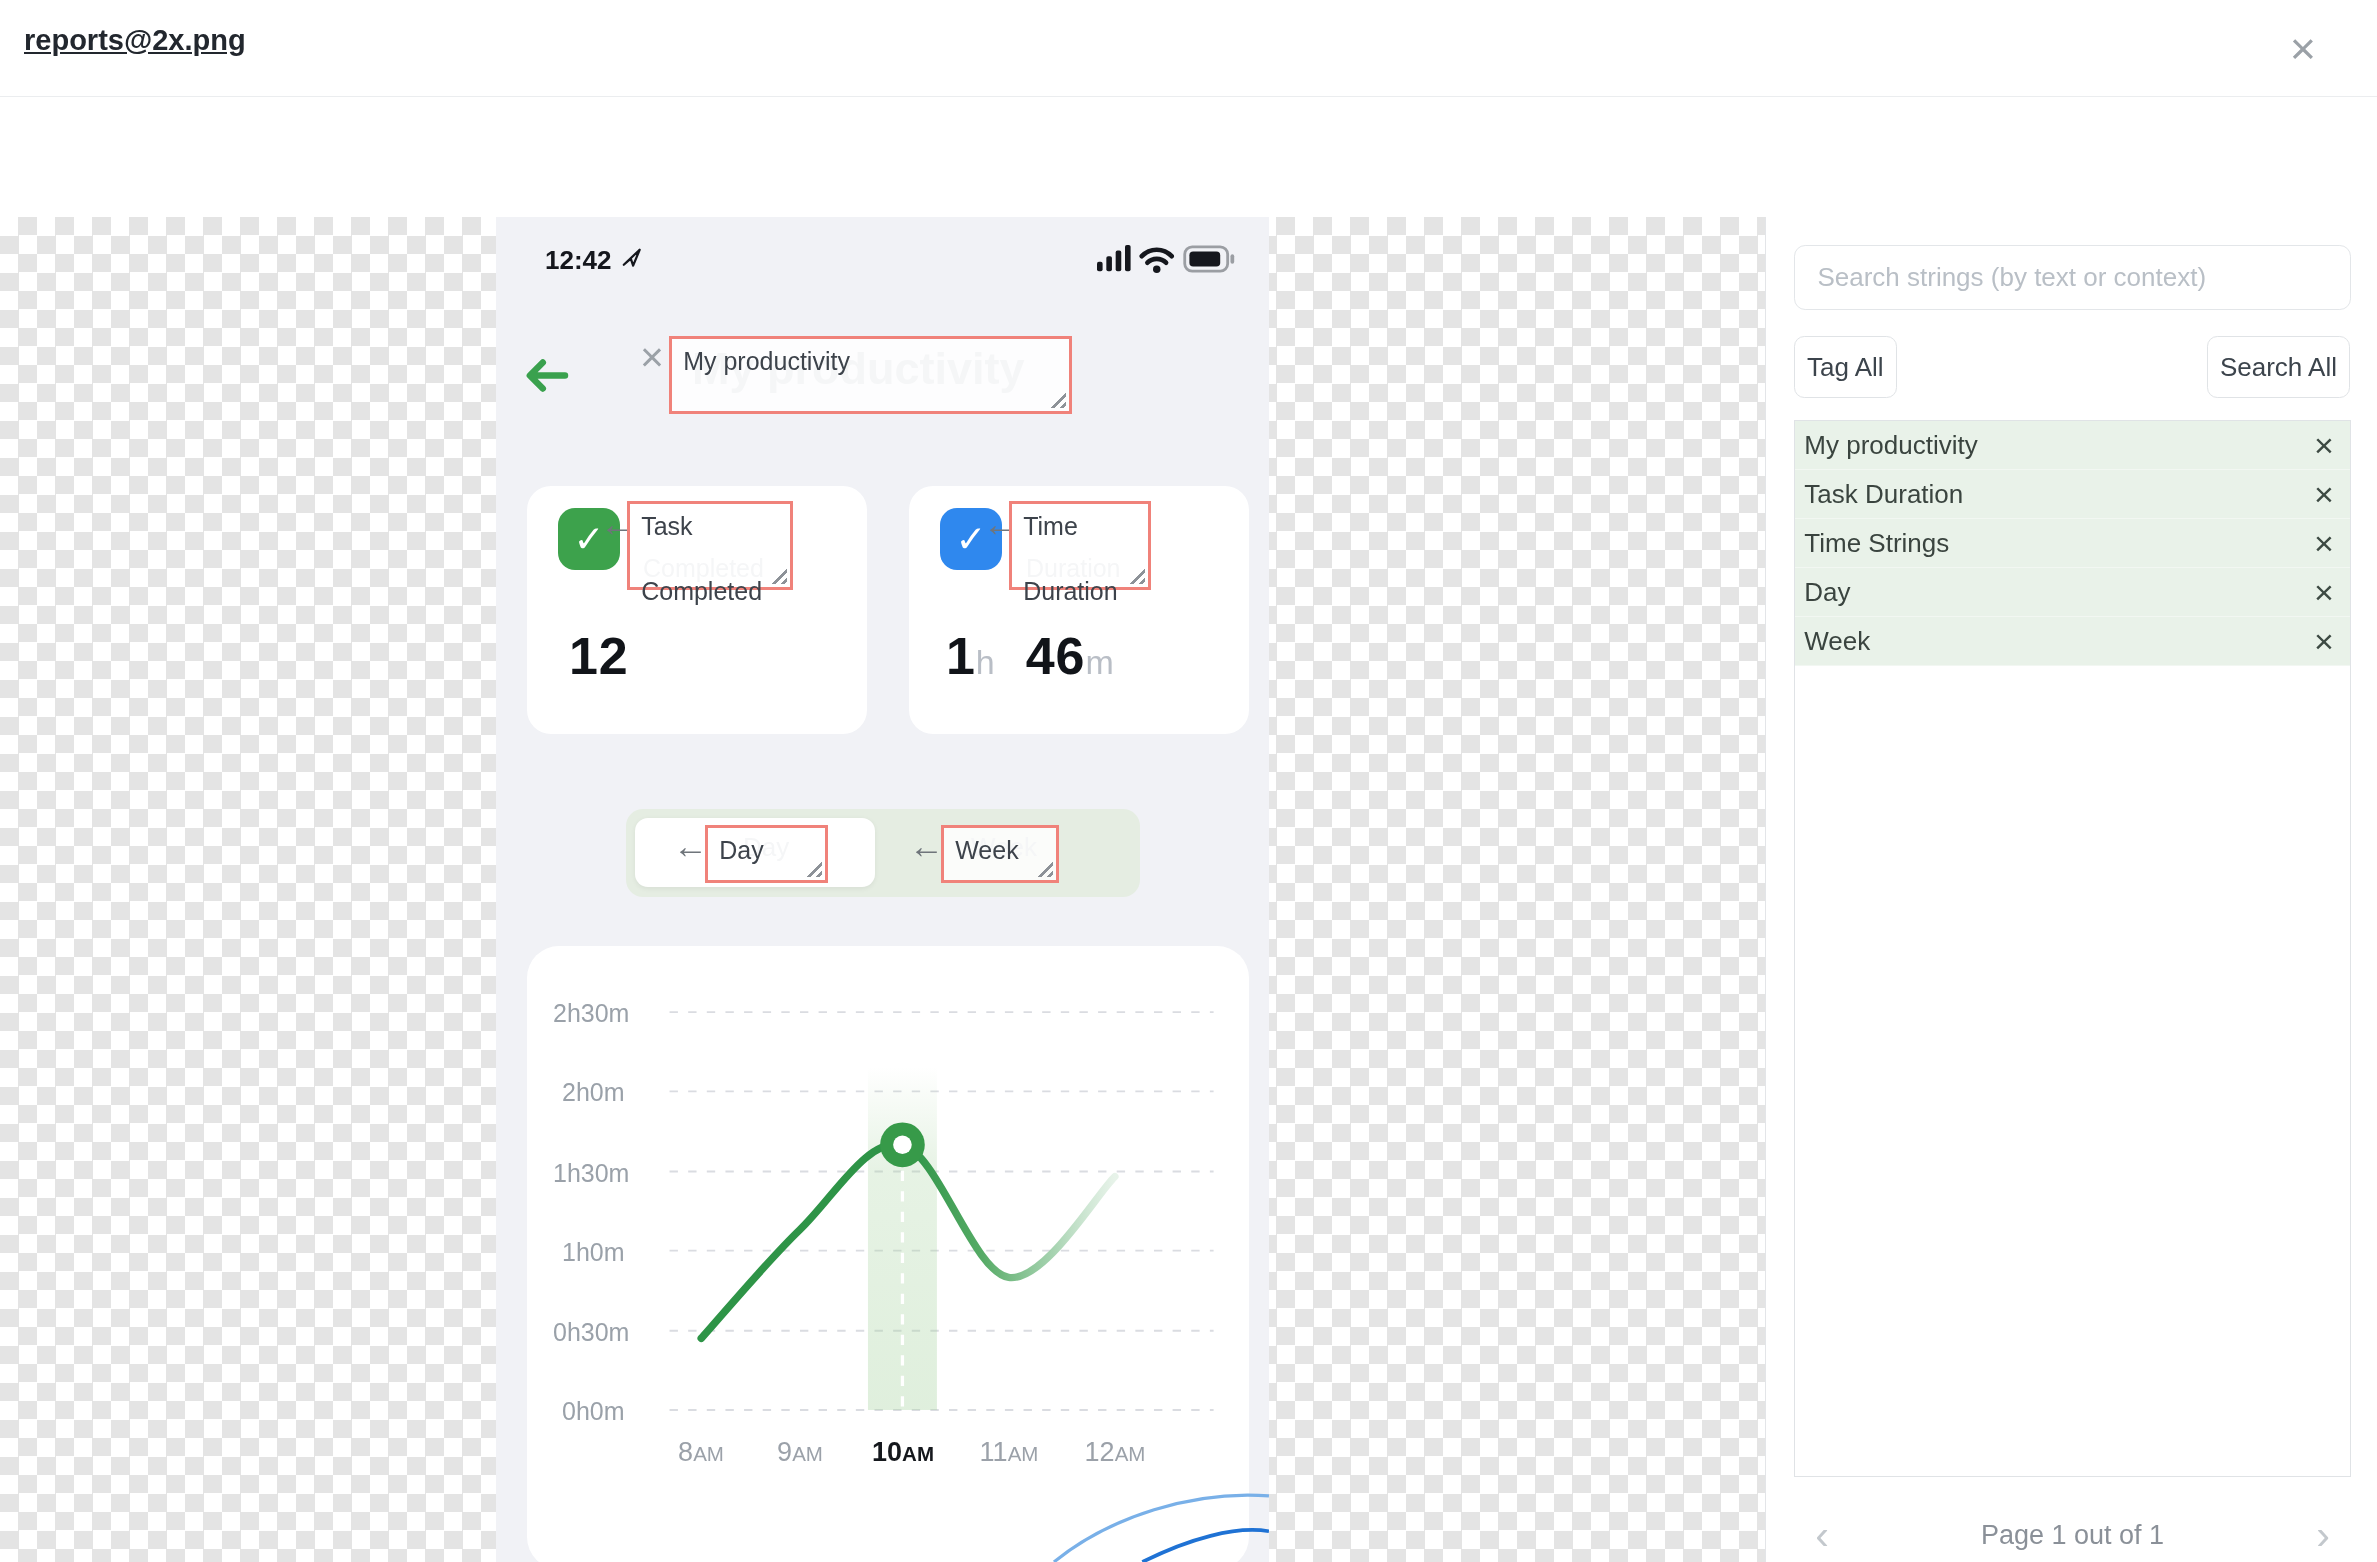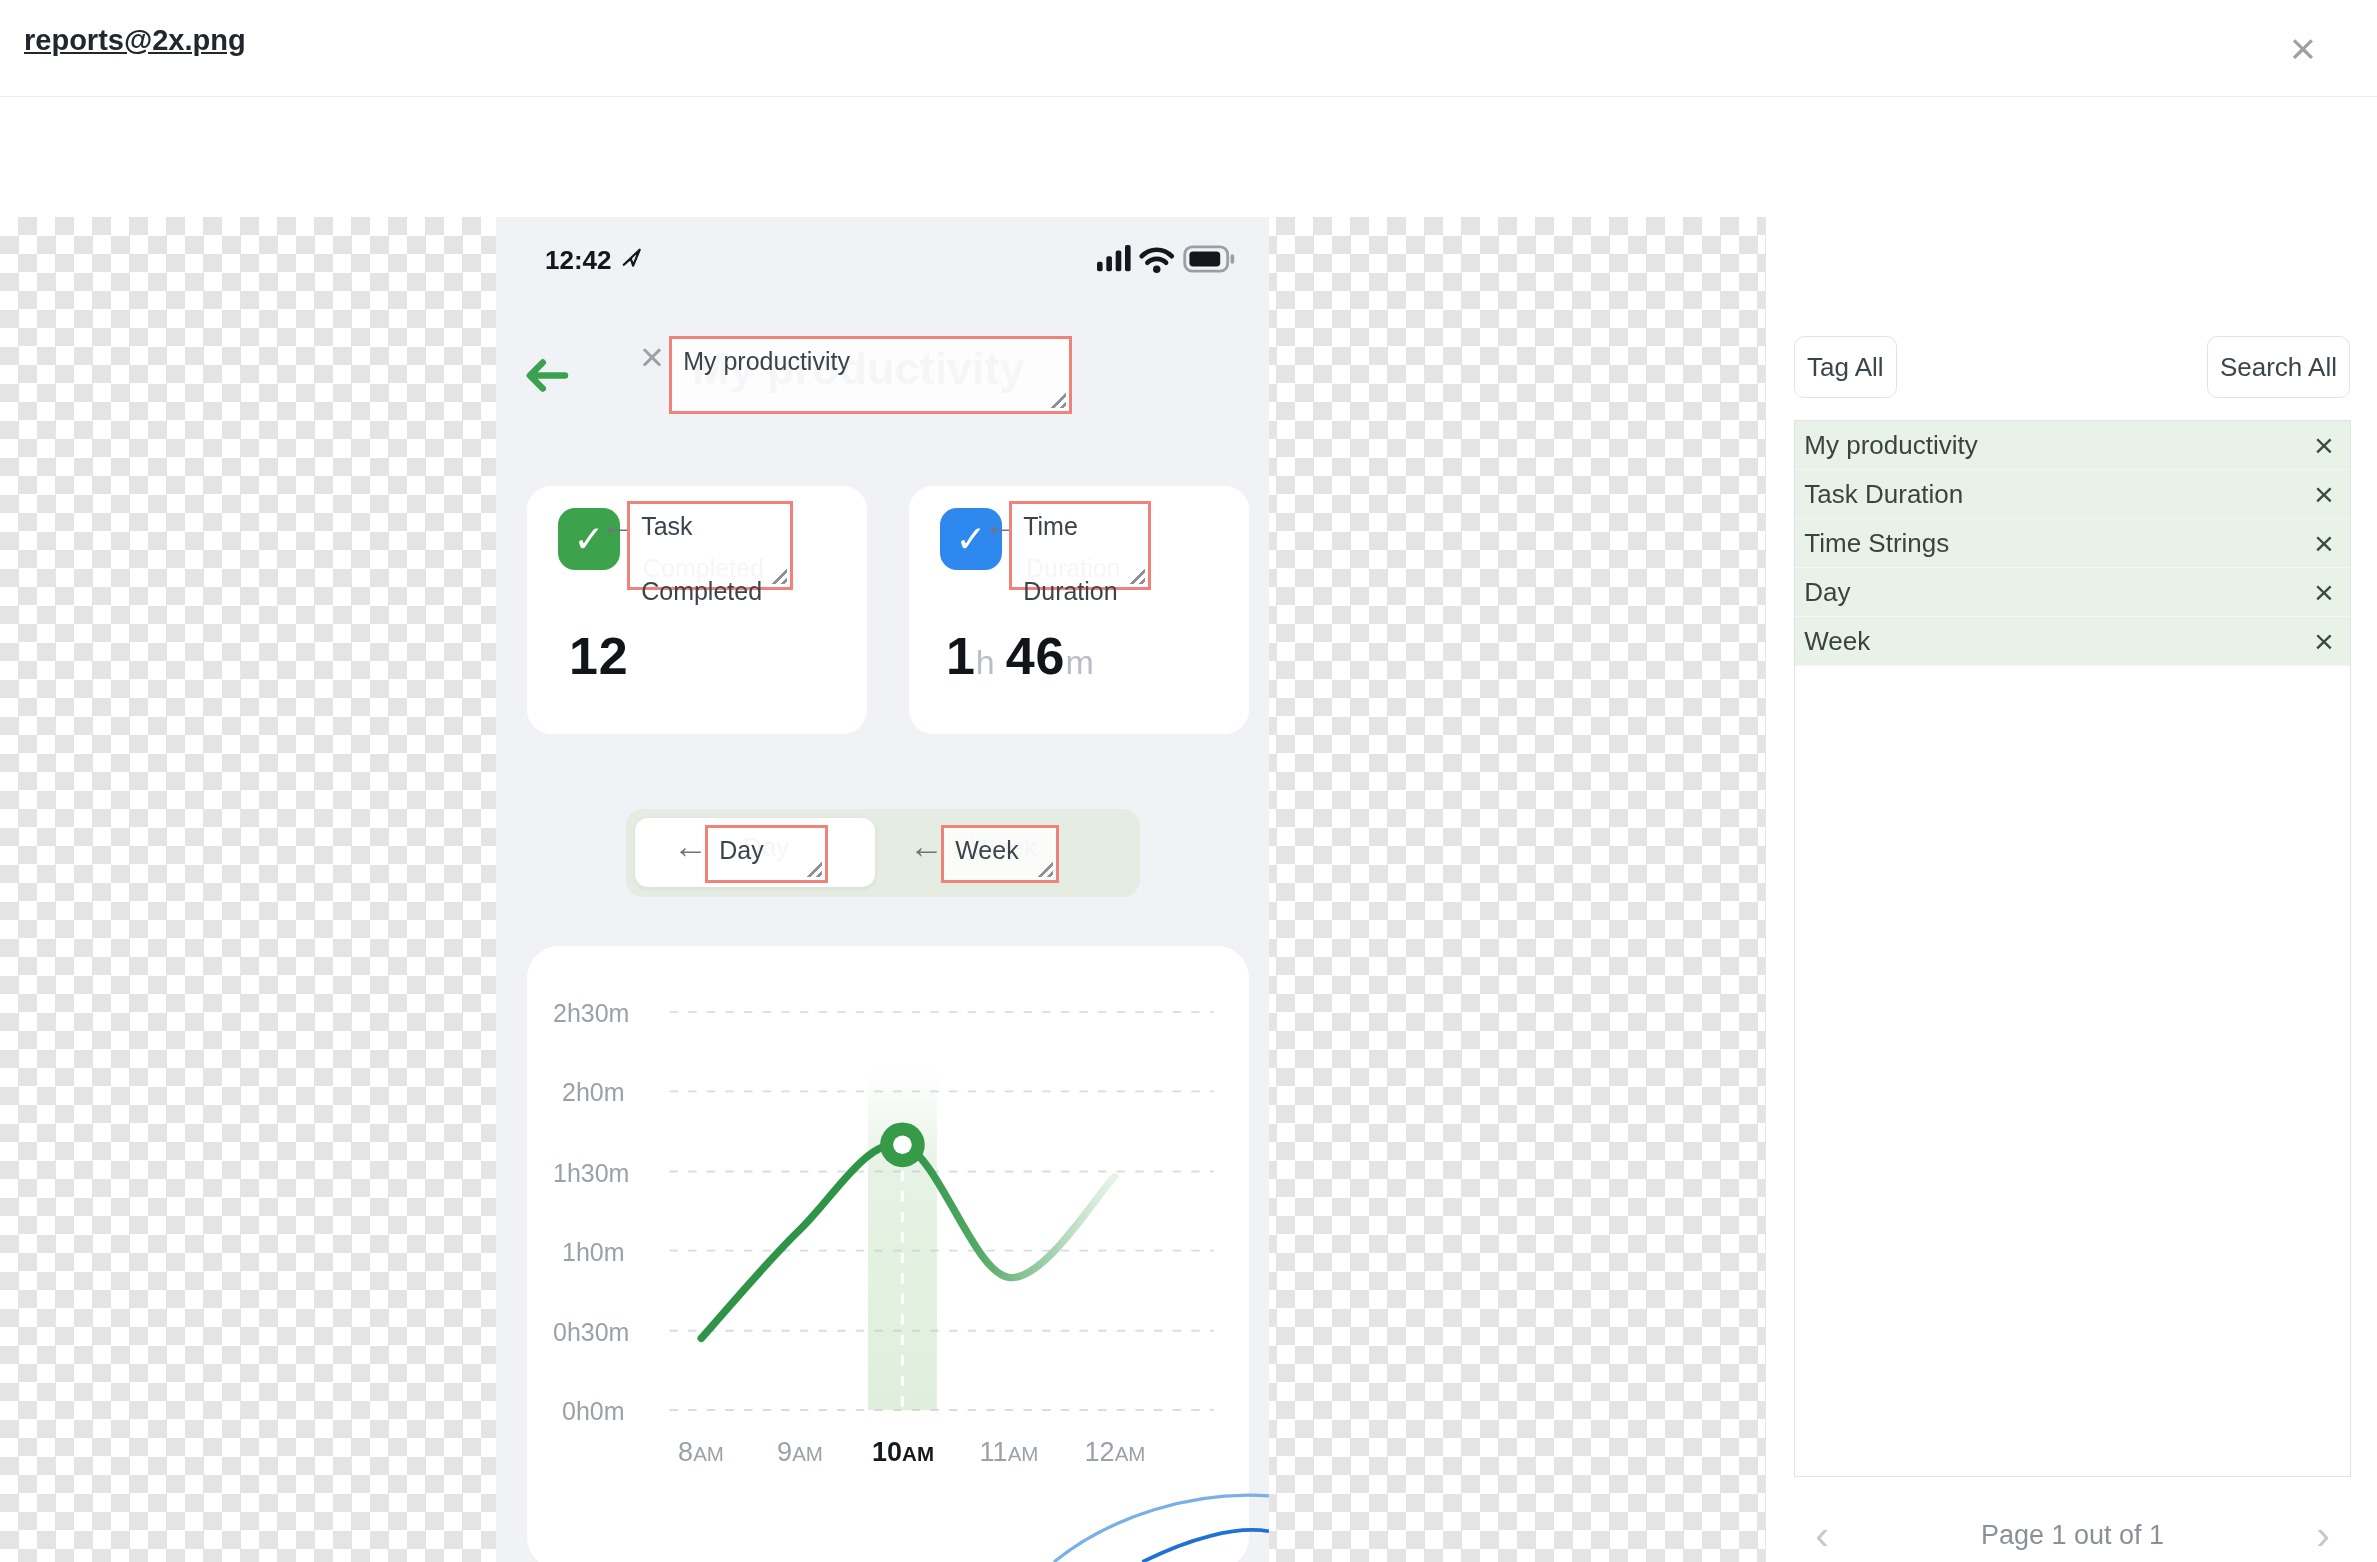--- a/index.html
+++ b/index.html
@@ -231,21 +231,21 @@
         <div class="txt"><span>Task</span><br>
         <span>Completed</span></div>
         <div class="handle"></div>
       </div>
 
       <div class="p-abs cardbox" style="left:413px;top:269px;width:340px;height:248px;">
         <div class="icon-sq" style="position:absolute;left:31px;top:22.4px;background:#2f88ee;">✓</div>
         <div style="position:absolute;left:37px;top:140px;display:flex;align-items:baseline;">
           <span class="big-num">1</span>
           <span class="unit">h</span>
-          <span class="big-num" style="margin-left:11px;">46</span>
+          <span class="big-num" style="margin-left:31px;">46</span>
           <span class="unit">m</span>
         </div>
       </div>
       <div class="underlay" style="left:530px;top:337px;font-size:25px;">Duration</div>
       <span class="p-abs gray-arrow" style="left:487px;top:289px;z-index:2;">←</span>
       <div class="tagbox" style="left:513px;top:284px;width:142px;height:89px;">
         <div class="txt"><span>Time</span><br>
         <span>Duration</span></div>
         <div class="handle"></div>
       </div>
@@ -311,20 +311,21 @@
       </div>
 
       <svg class="p-abs" style="left:530px;top:1251px;" width="243" height="94" viewBox="0 0 261 101">
         <path d="M 30 101 C 90 52, 180 24, 261 30" fill="none" stroke="#79b0e8" stroke-width="3.5"></path>
         <path d="M 125 101 C 175 76, 225 62, 261 68" fill="none" stroke="#1f72d4" stroke-width="4"></path>
       </svg>
     </div>
   </div>
 
   <div class="sidebar">
+    <input class="search" type="text" placeholder="Search strings (by text or context)" style="">
     <button class="side-btn" style="left:28px;">Tag All</button>
     <button class="side-btn" style="right:28px;">Search All</button>
 
     <div class="listwrap">
       <div class="srow">
         <span class="lbl">My productivity</span>
         <span class="x">×</span>
       </div>
       <div class="srow">
         <span class="lbl">Task Duration</span>

